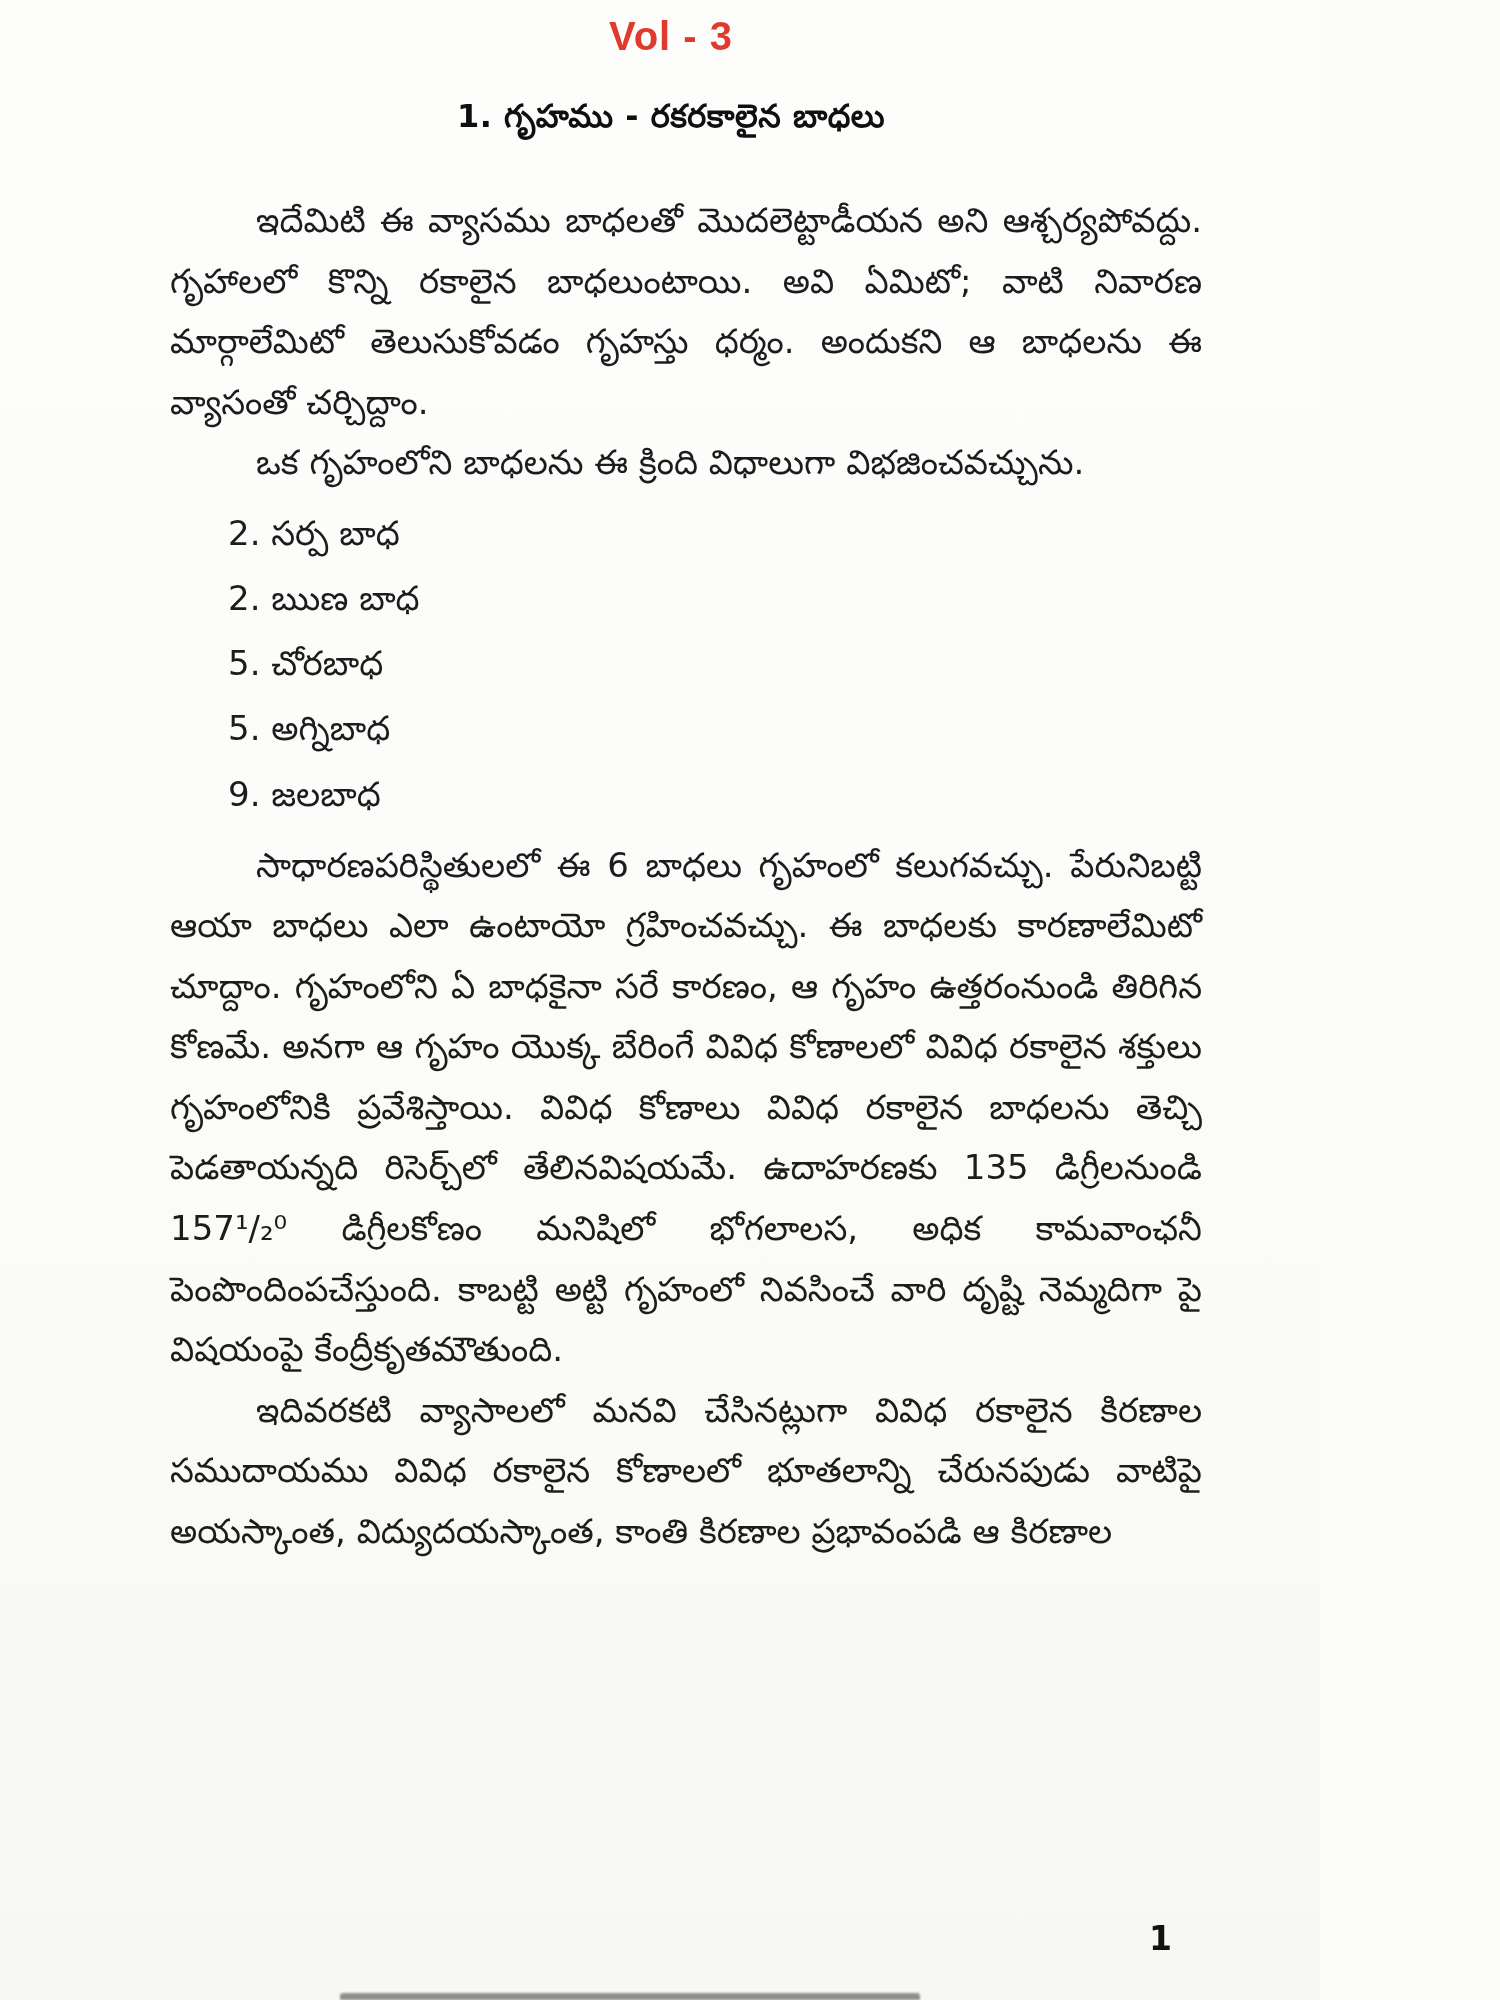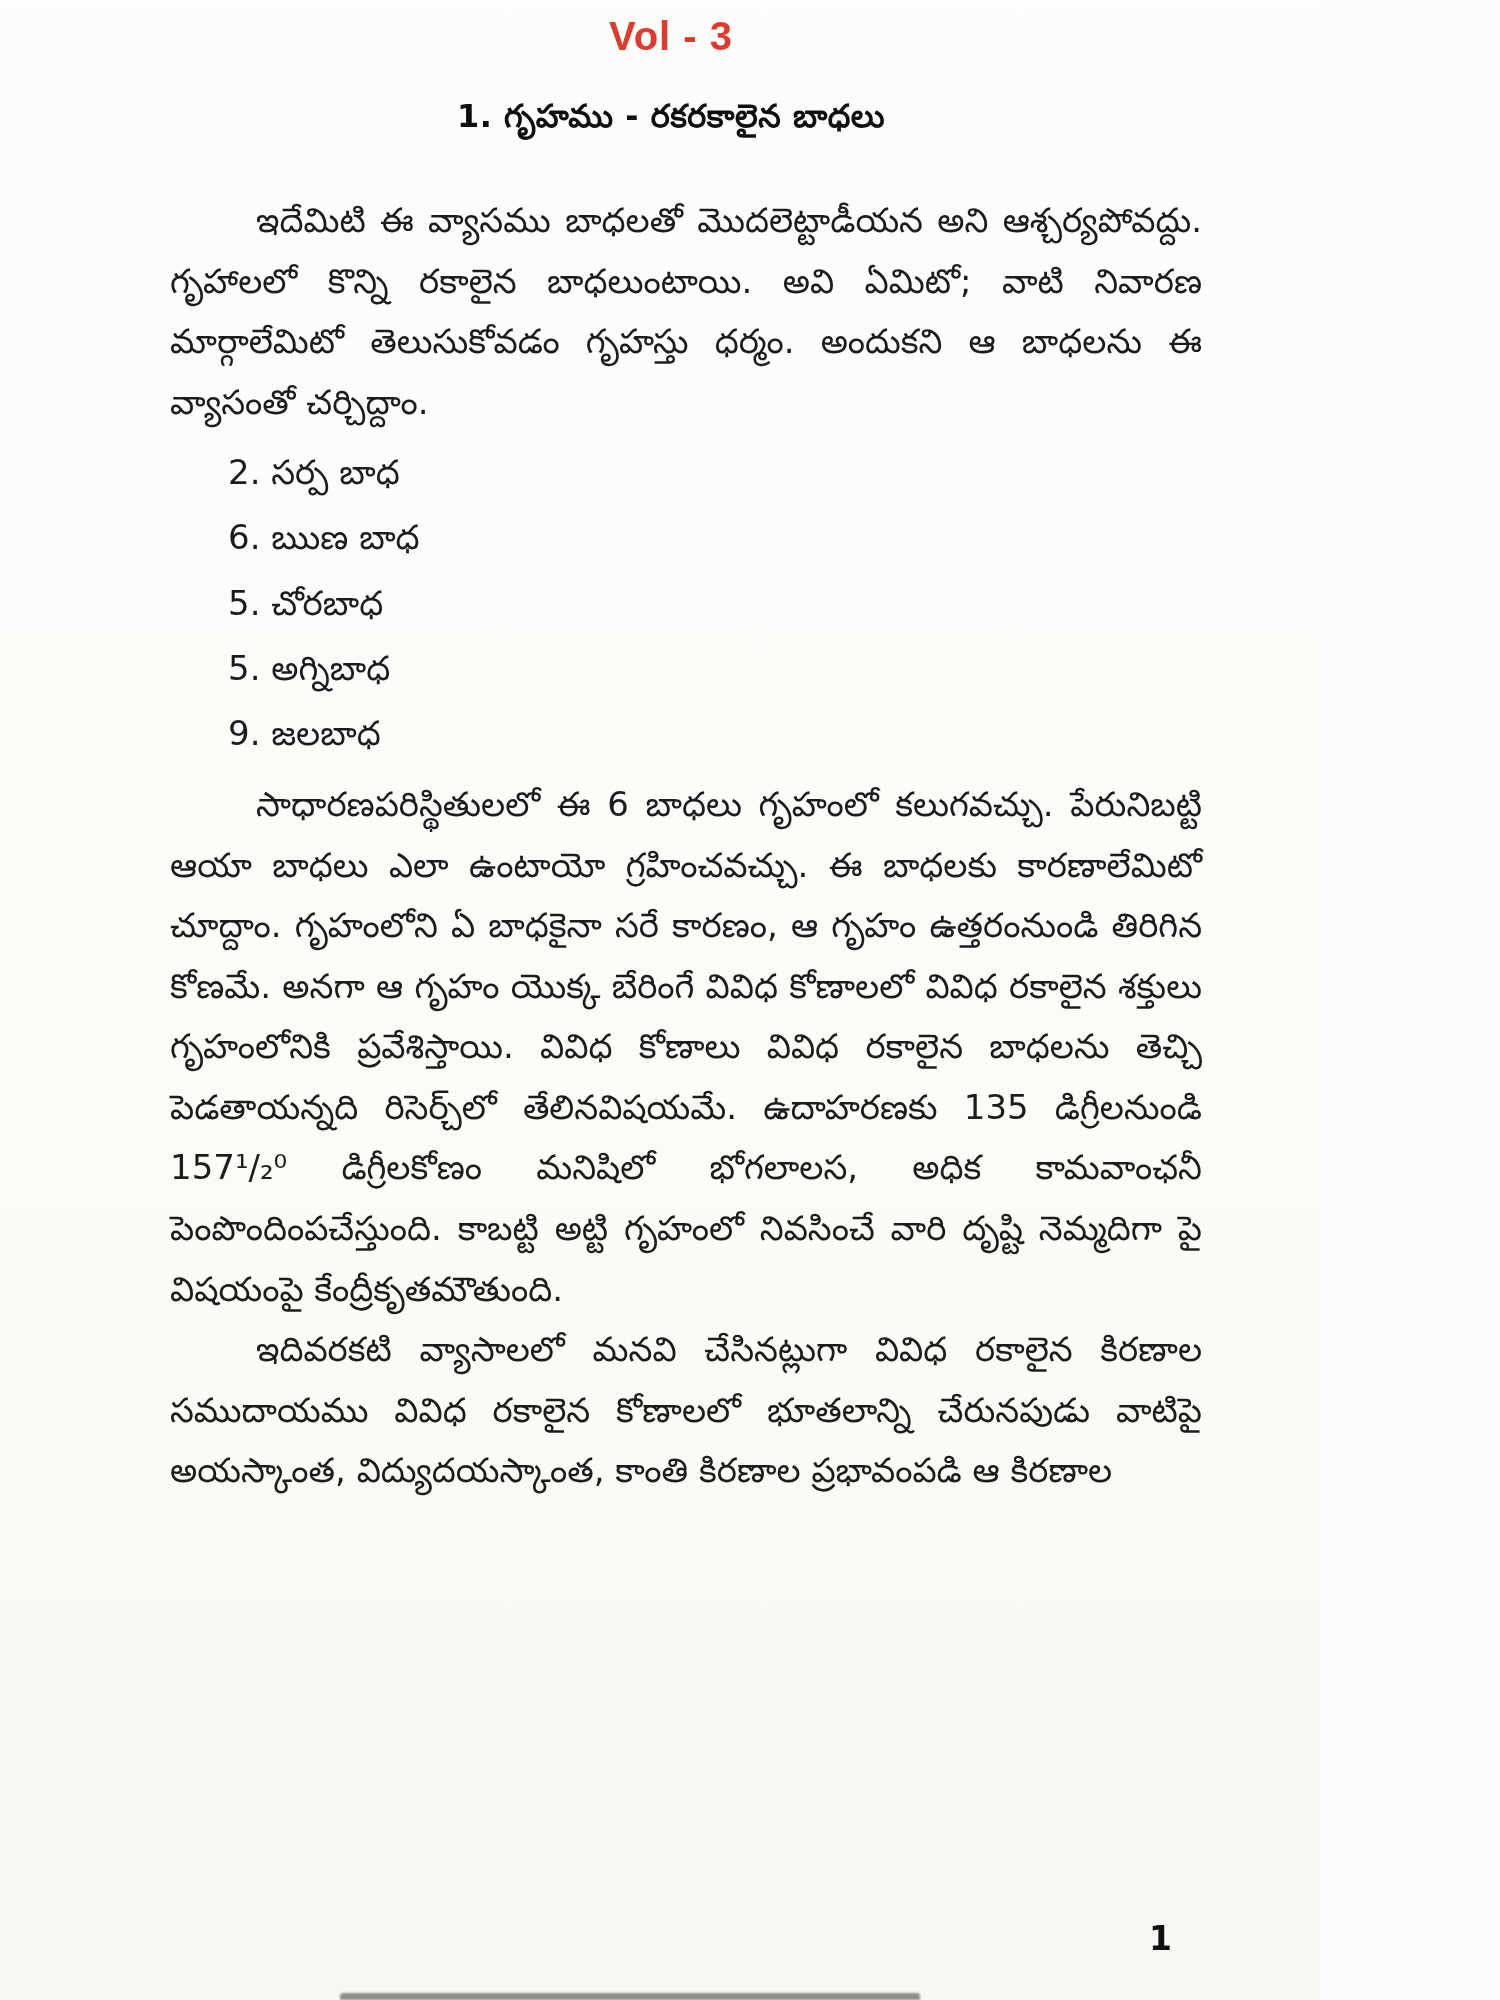--- a/index.html
+++ b/index.html
@@ -94,24 +94,25 @@
 <div class="page">
 
   <div class="volume">Vol - 3</div>
 
   <h1 class="heading">1. గృహము - రకరకాలైన బాధలు</h1>
 
   <div class="body-text">
 
     <p class="para">ఇదేమిటి ఈ వ్యాసము బాధలతో మొదలెట్టాడీయన అని ఆశ్చర్యపోవద్దు. గృహాలలో కొన్ని రకాలైన బాధలుంటాయి. అవి ఏమిటో; వాటి నివారణ మార్గాలేమిటో తెలుసుకోవడం గృహస్తు ధర్మం. అందుకని ఆ బాధలను ఈ వ్యాసంతో చర్చిద్దాం.</p>
 
+    <p class="para">ఒక గృహంలోని బాధలను ఈ క్రింది విధాలుగా విభజించవచ్చును.</p>
 
     <ul class="benefit-list">
       <li class="list-item">2. సర్ప బాధ</li>
-      <li class="list-item">6. ఋణ బాధ</li>
+      <li class="list-item">2. ఋణ బాధ</li>
       <li class="list-item">5. చోరబాధ</li>
       <li class="list-item">5. అగ్నిబాధ</li>
       <li class="list-item">9. జలబాధ</li>
     </ul>
 
     <p class="para">సాధారణపరిస్థితులలో ఈ 6 బాధలు గృహంలో కలుగవచ్చు. పేరునిబట్టి ఆయా బాధలు ఎలా ఉంటాయో గ్రహించవచ్చు. ఈ బాధలకు కారణాలేమిటో చూద్దాం. గృహంలోని ఏ బాధకైనా సరే కారణం, ఆ గృహం ఉత్తరంనుండి తిరిగిన కోణమే. అనగా ఆ గృహం యొక్క బేరింగే వివిధ కోణాలలో వివిధ రకాలైన శక్తులు గృహంలోనికి ప్రవేశిస్తాయి. వివిధ కోణాలు వివిధ రకాలైన బాధలను తెచ్చి పెడతాయన్నది రిసెర్చ్‌లో తేలినవిషయమే. ఉదాహరణకు 135 డిగ్రీలనుండి 157¹/₂⁰ డిగ్రీలకోణం మనిషిలో భోగలాలస, అధిక కామవాంఛనీ పెంపొందింపచేస్తుంది. కాబట్టి అట్టి గృహంలో నివసించే వారి దృష్టి నెమ్మదిగా పై విషయంపై కేంద్రీకృతమౌతుంది.</p>
 
     <p class="para">ఇదివరకటి వ్యాసాలలో మనవి చేసినట్లుగా వివిధ రకాలైన కిరణాల సముదాయము వివిధ రకాలైన కోణాలలో భూతలాన్ని చేరునపుడు వాటిపై అయస్కాంత, విద్యుదయస్కాంత, కాంతి కిరణాల ప్రభావంపడి ఆ కిరణాల</p>
 
   </div>

